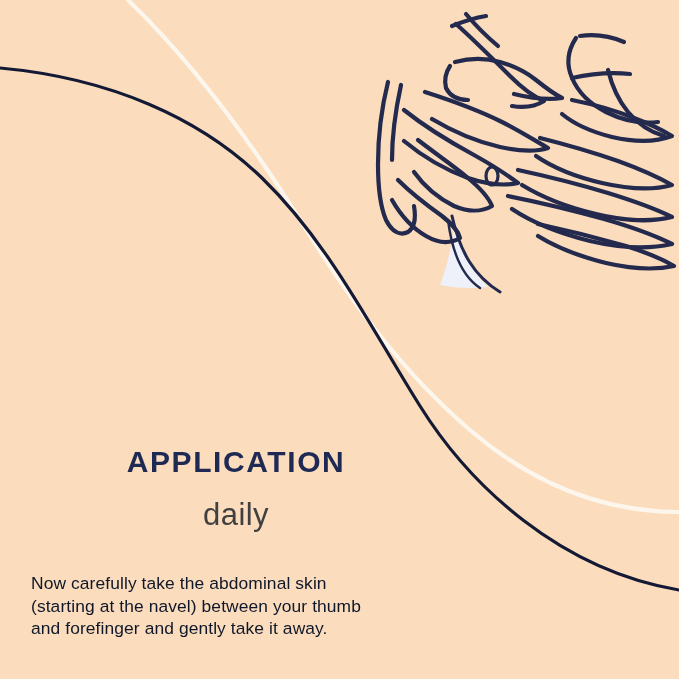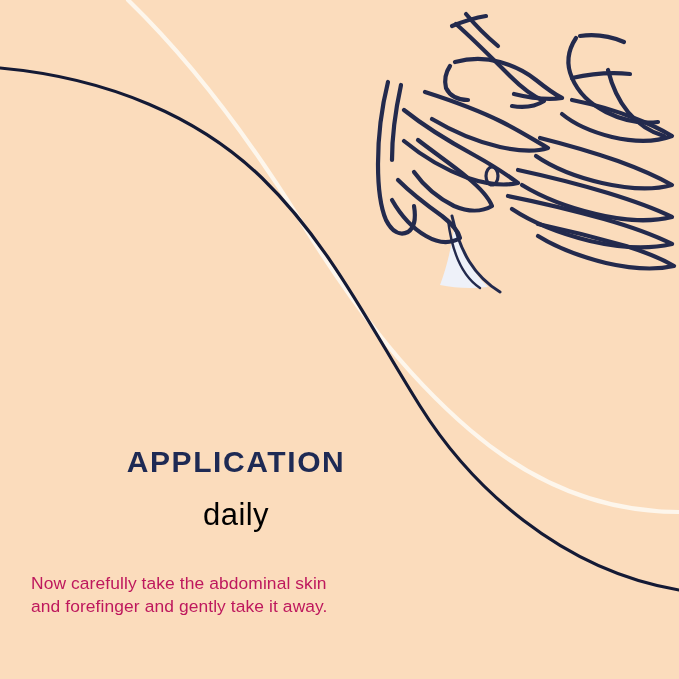--- a/index.html
+++ b/index.html
@@ -49,33 +49,33 @@
   .subheading {
     position: absolute;
     left: 0;
     top: 499px;
     width: 472px;
     text-align: center;
     font-family: "Liberation Sans", sans-serif;
     font-size: 31px;
     font-weight: 300;
     letter-spacing: 0.4px;
-    color: #000000;
+    color: #404040;
     line-height: 1;
     white-space: nowrap;
   }
   .body-copy {
     position: absolute;
     left: 31px;
     top: 572px;
     width: 430px;
     font-family: "Liberation Sans", sans-serif;
     font-size: 17.4px;
     font-weight: normal;
-    color: #be185d;
+    color: #0f172a;
     line-height: 22.5px;
     letter-spacing: 0.1px;
   }
   .body-copy .line {
     display: block;
     white-space: nowrap;
   }
 </style>
 </head>
 <body>
@@ -155,18 +155,19 @@
   </svg>
 
   <div class="text-block">
 
     <div class="heading">APPLICATION</div>
 
     <div class="subheading">daily</div>
 
     <div class="body-copy">
       <span class="line">Now carefully take the abdominal skin</span>
+      <span class="line">(starting at the navel) between your thumb</span>
       <span class="line">and forefinger and gently take it away.</span>
     </div>
 
   </div>
 
 </div>
 
 </body></html>

